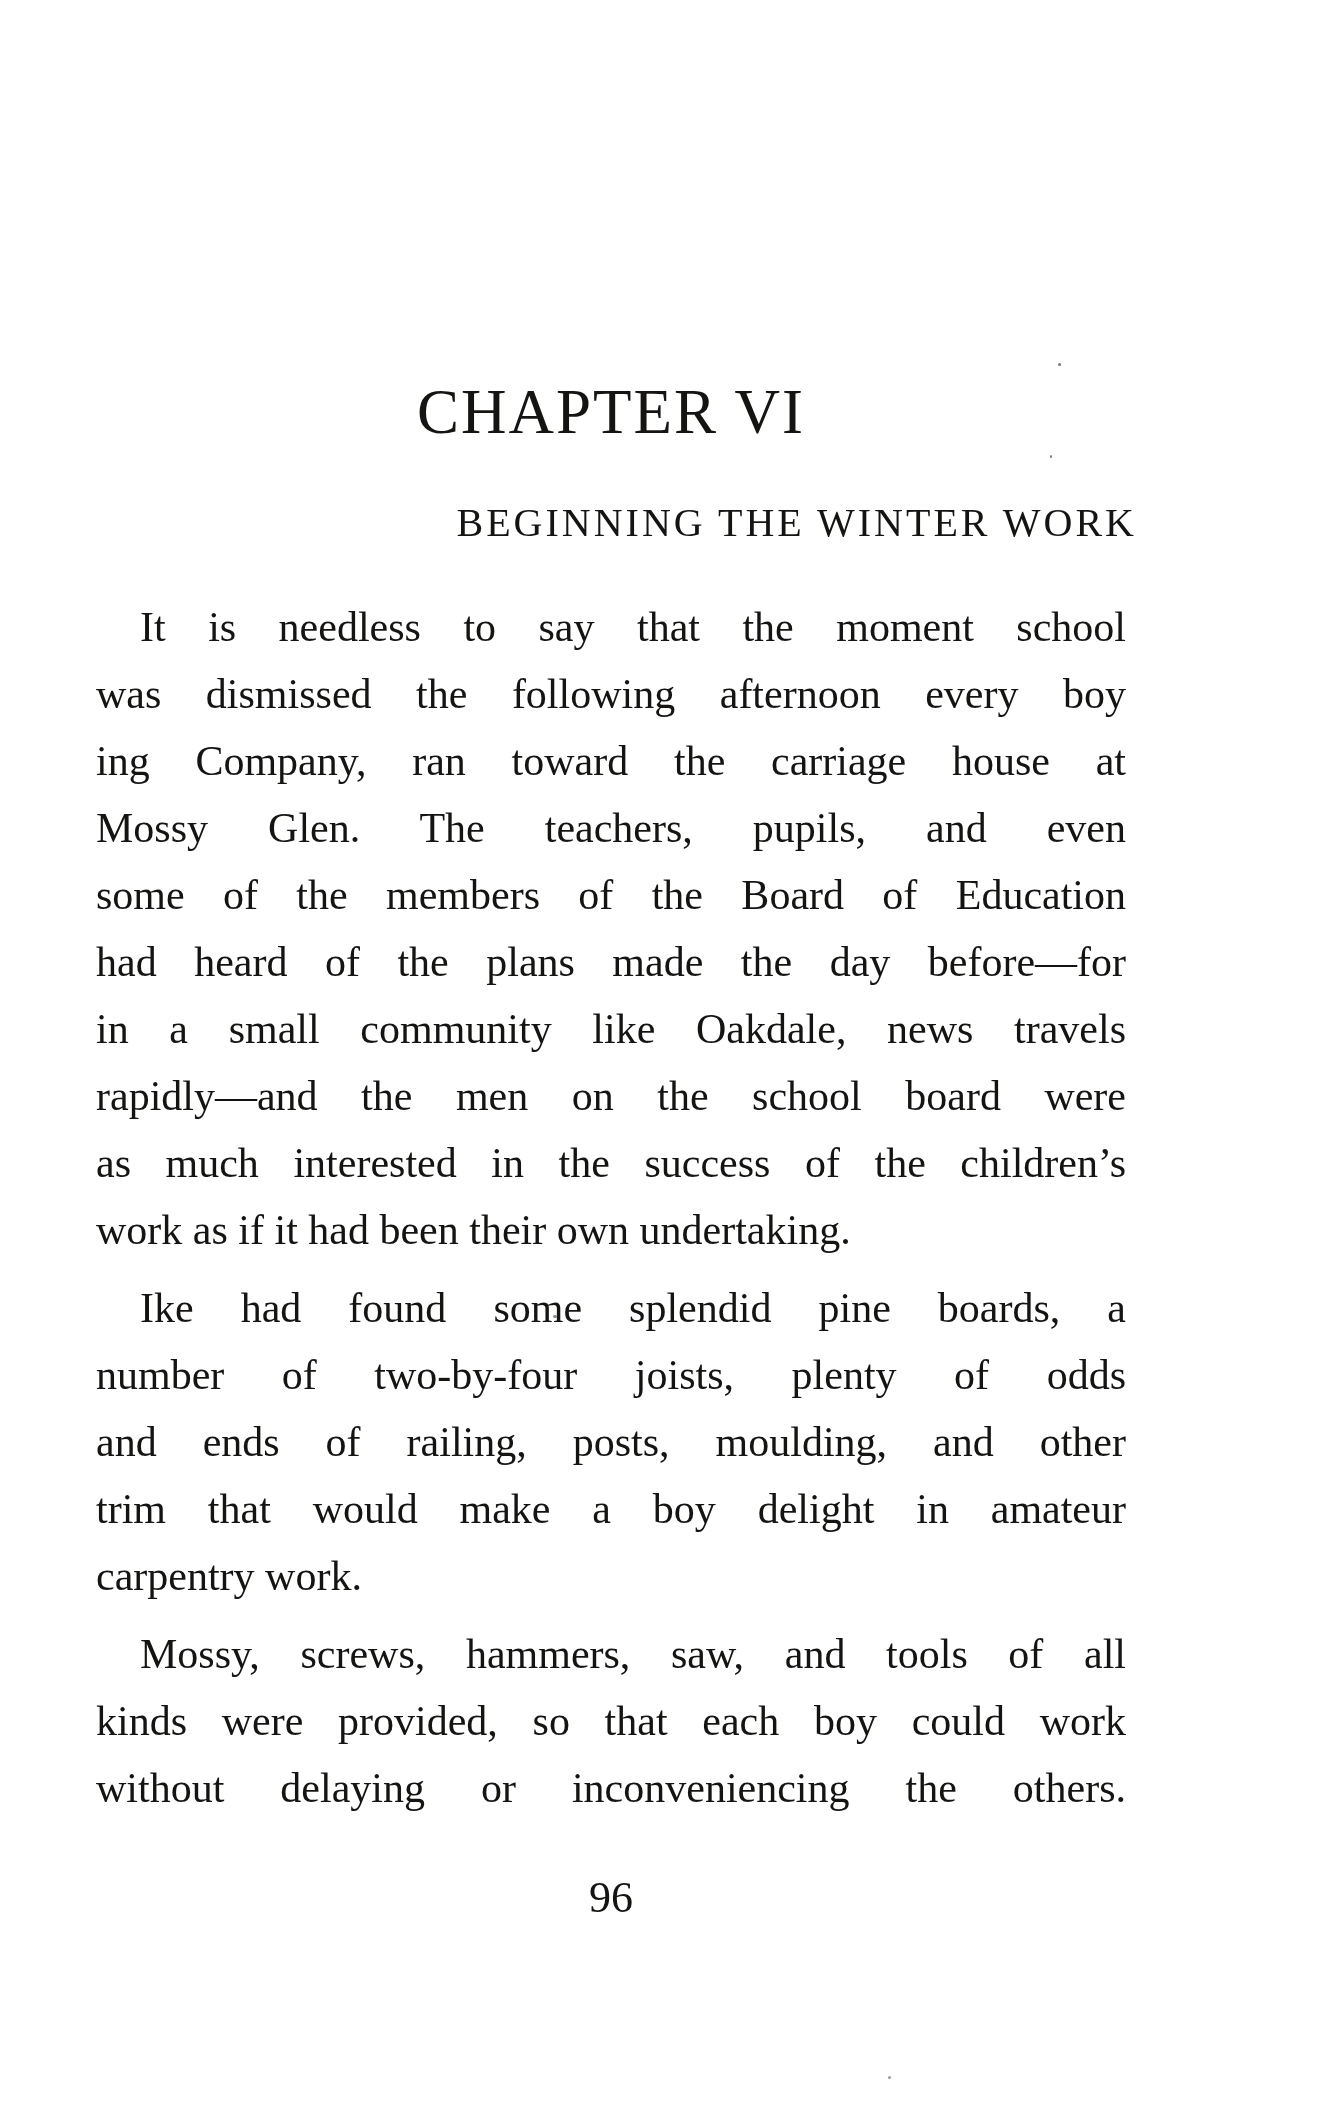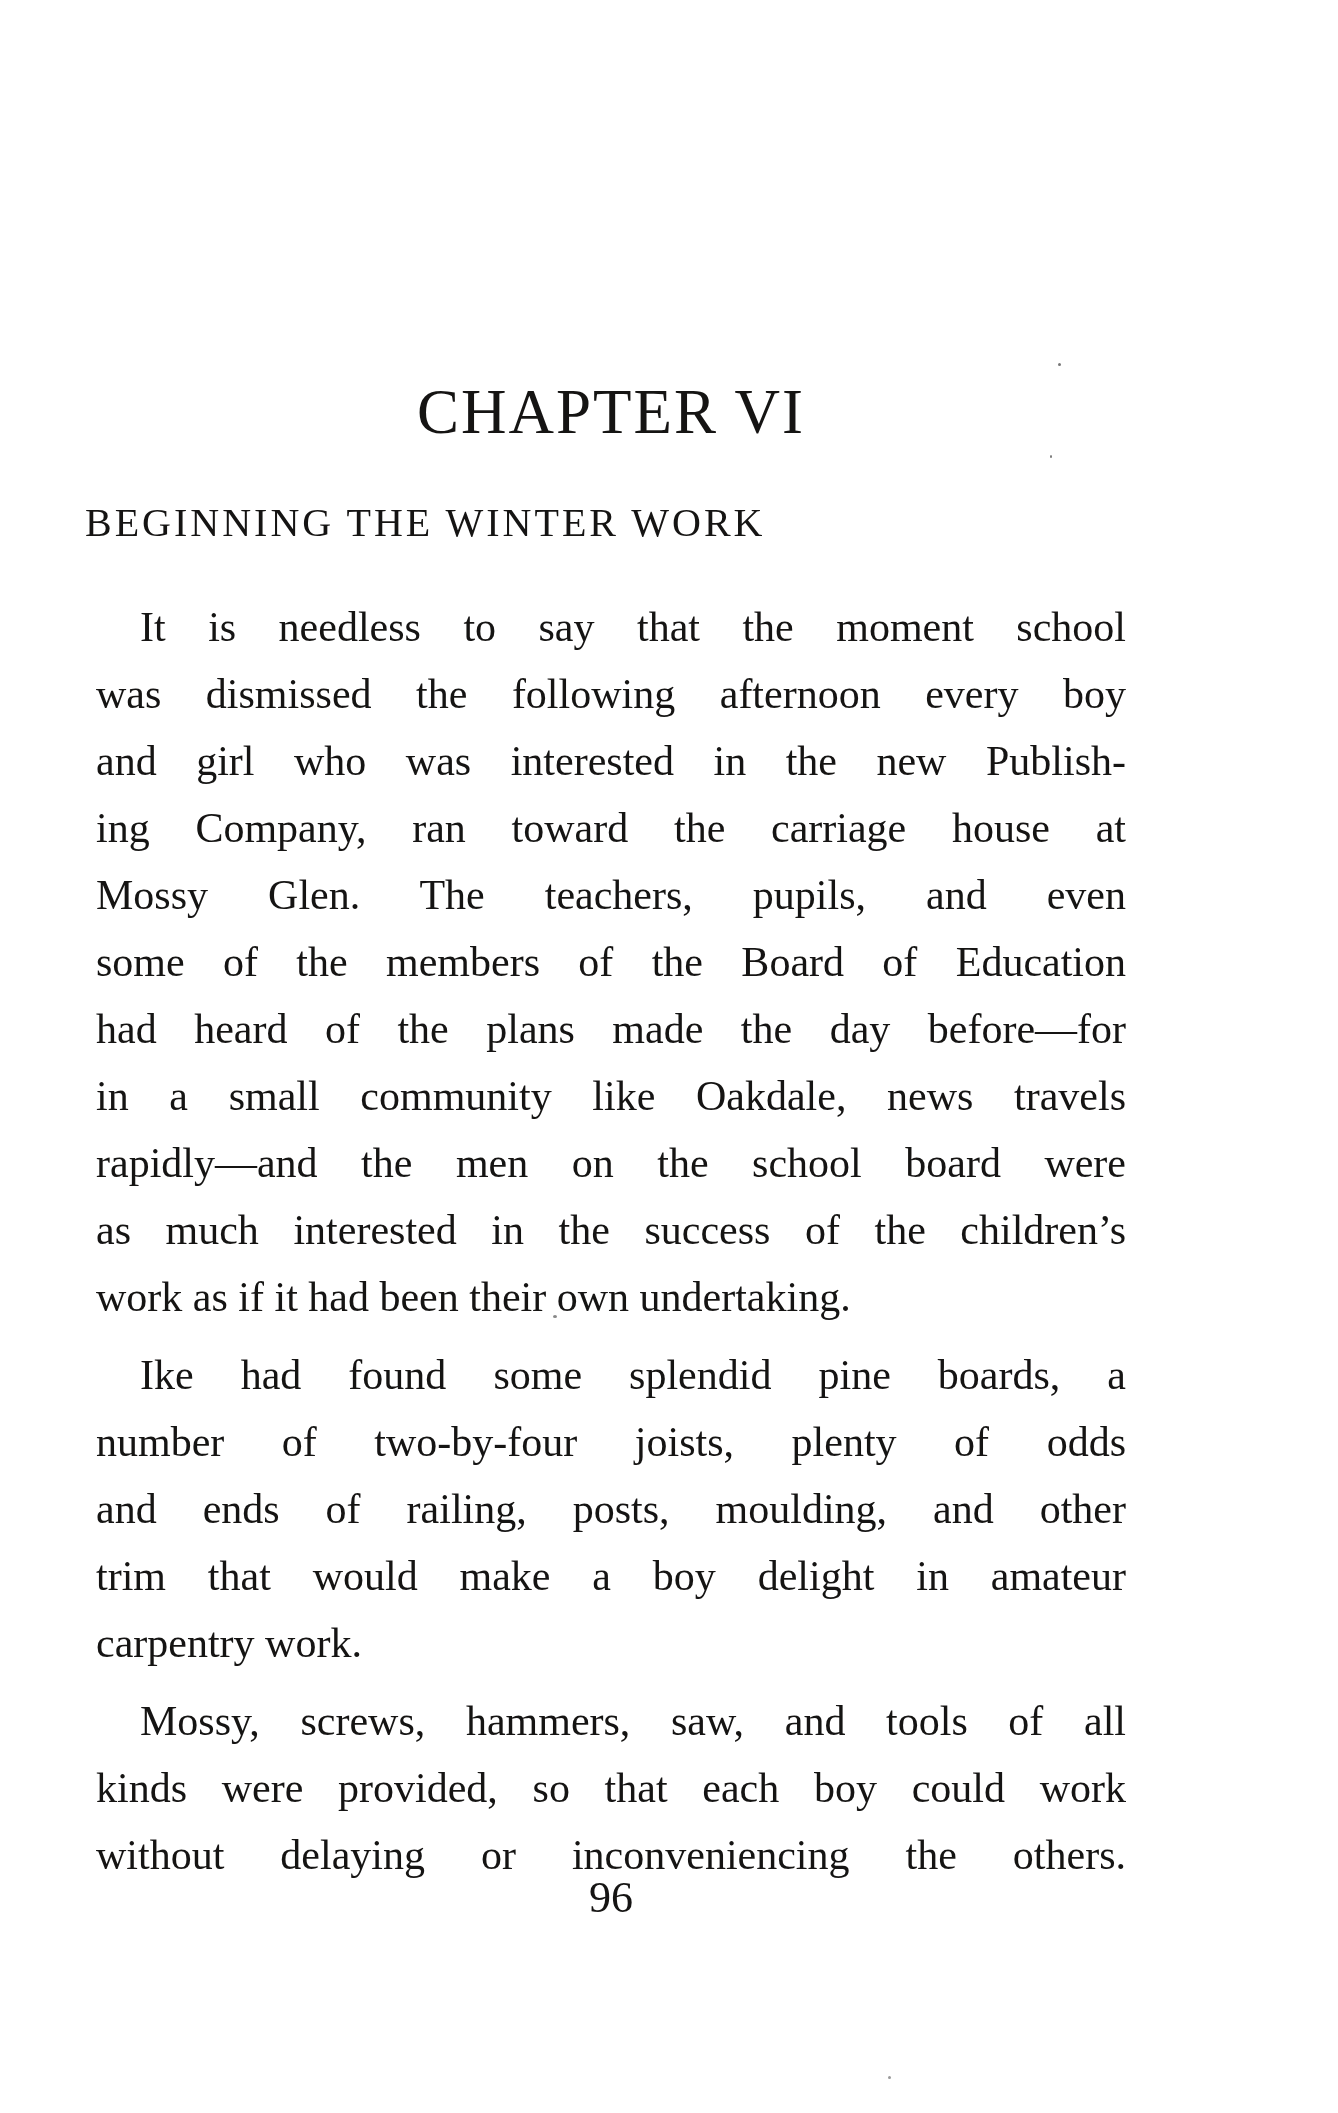--- a/index.html
+++ b/index.html
@@ -30,21 +30,21 @@
   }
   .section-subtitle {
     position: absolute;
     left: 85px;
     top: 499px;
     width: 1052px;
     margin: 0;
     font-size: 40px;
     font-weight: normal;
     letter-spacing: 3px;
-    text-align: left;
+    text-align: right;
     white-space: nowrap;
   }
   .body-text {
     position: absolute;
     left: 85px;
     top: 583px;
     width: 1052px;
     font-size: 42px;
     line-height: 67px;
   }
@@ -92,21 +92,20 @@
 
   <h1 class="chapter-title">CHAPTER VI</h1>
 
   <h2 class="section-subtitle">BEGINNING THE WINTER WORK</h2>
 
   <div class="body-text">
 
     <div class="para">
       <div class="line indent">It is needless to say that the moment school</div>
       <div class="line">was dismissed the following afternoon every boy</div>
-      <div class="line">and girl who was interested in the new Publish-</div>
       <div class="line">ing Company, ran toward the carriage house at</div>
       <div class="line">Mossy Glen. The teachers, pupils, and even</div>
       <div class="line">some of the members of the Board of Education</div>
       <div class="line">had heard of the plans made the day before—for</div>
       <div class="line">in a small community like Oakdale, news travels</div>
       <div class="line">rapidly—and the men on the school board were</div>
       <div class="line">as much interested in the success of the children’s</div>
       <div class="line ragged">work as if it had been their own undertaking.</div>
     </div>
 

